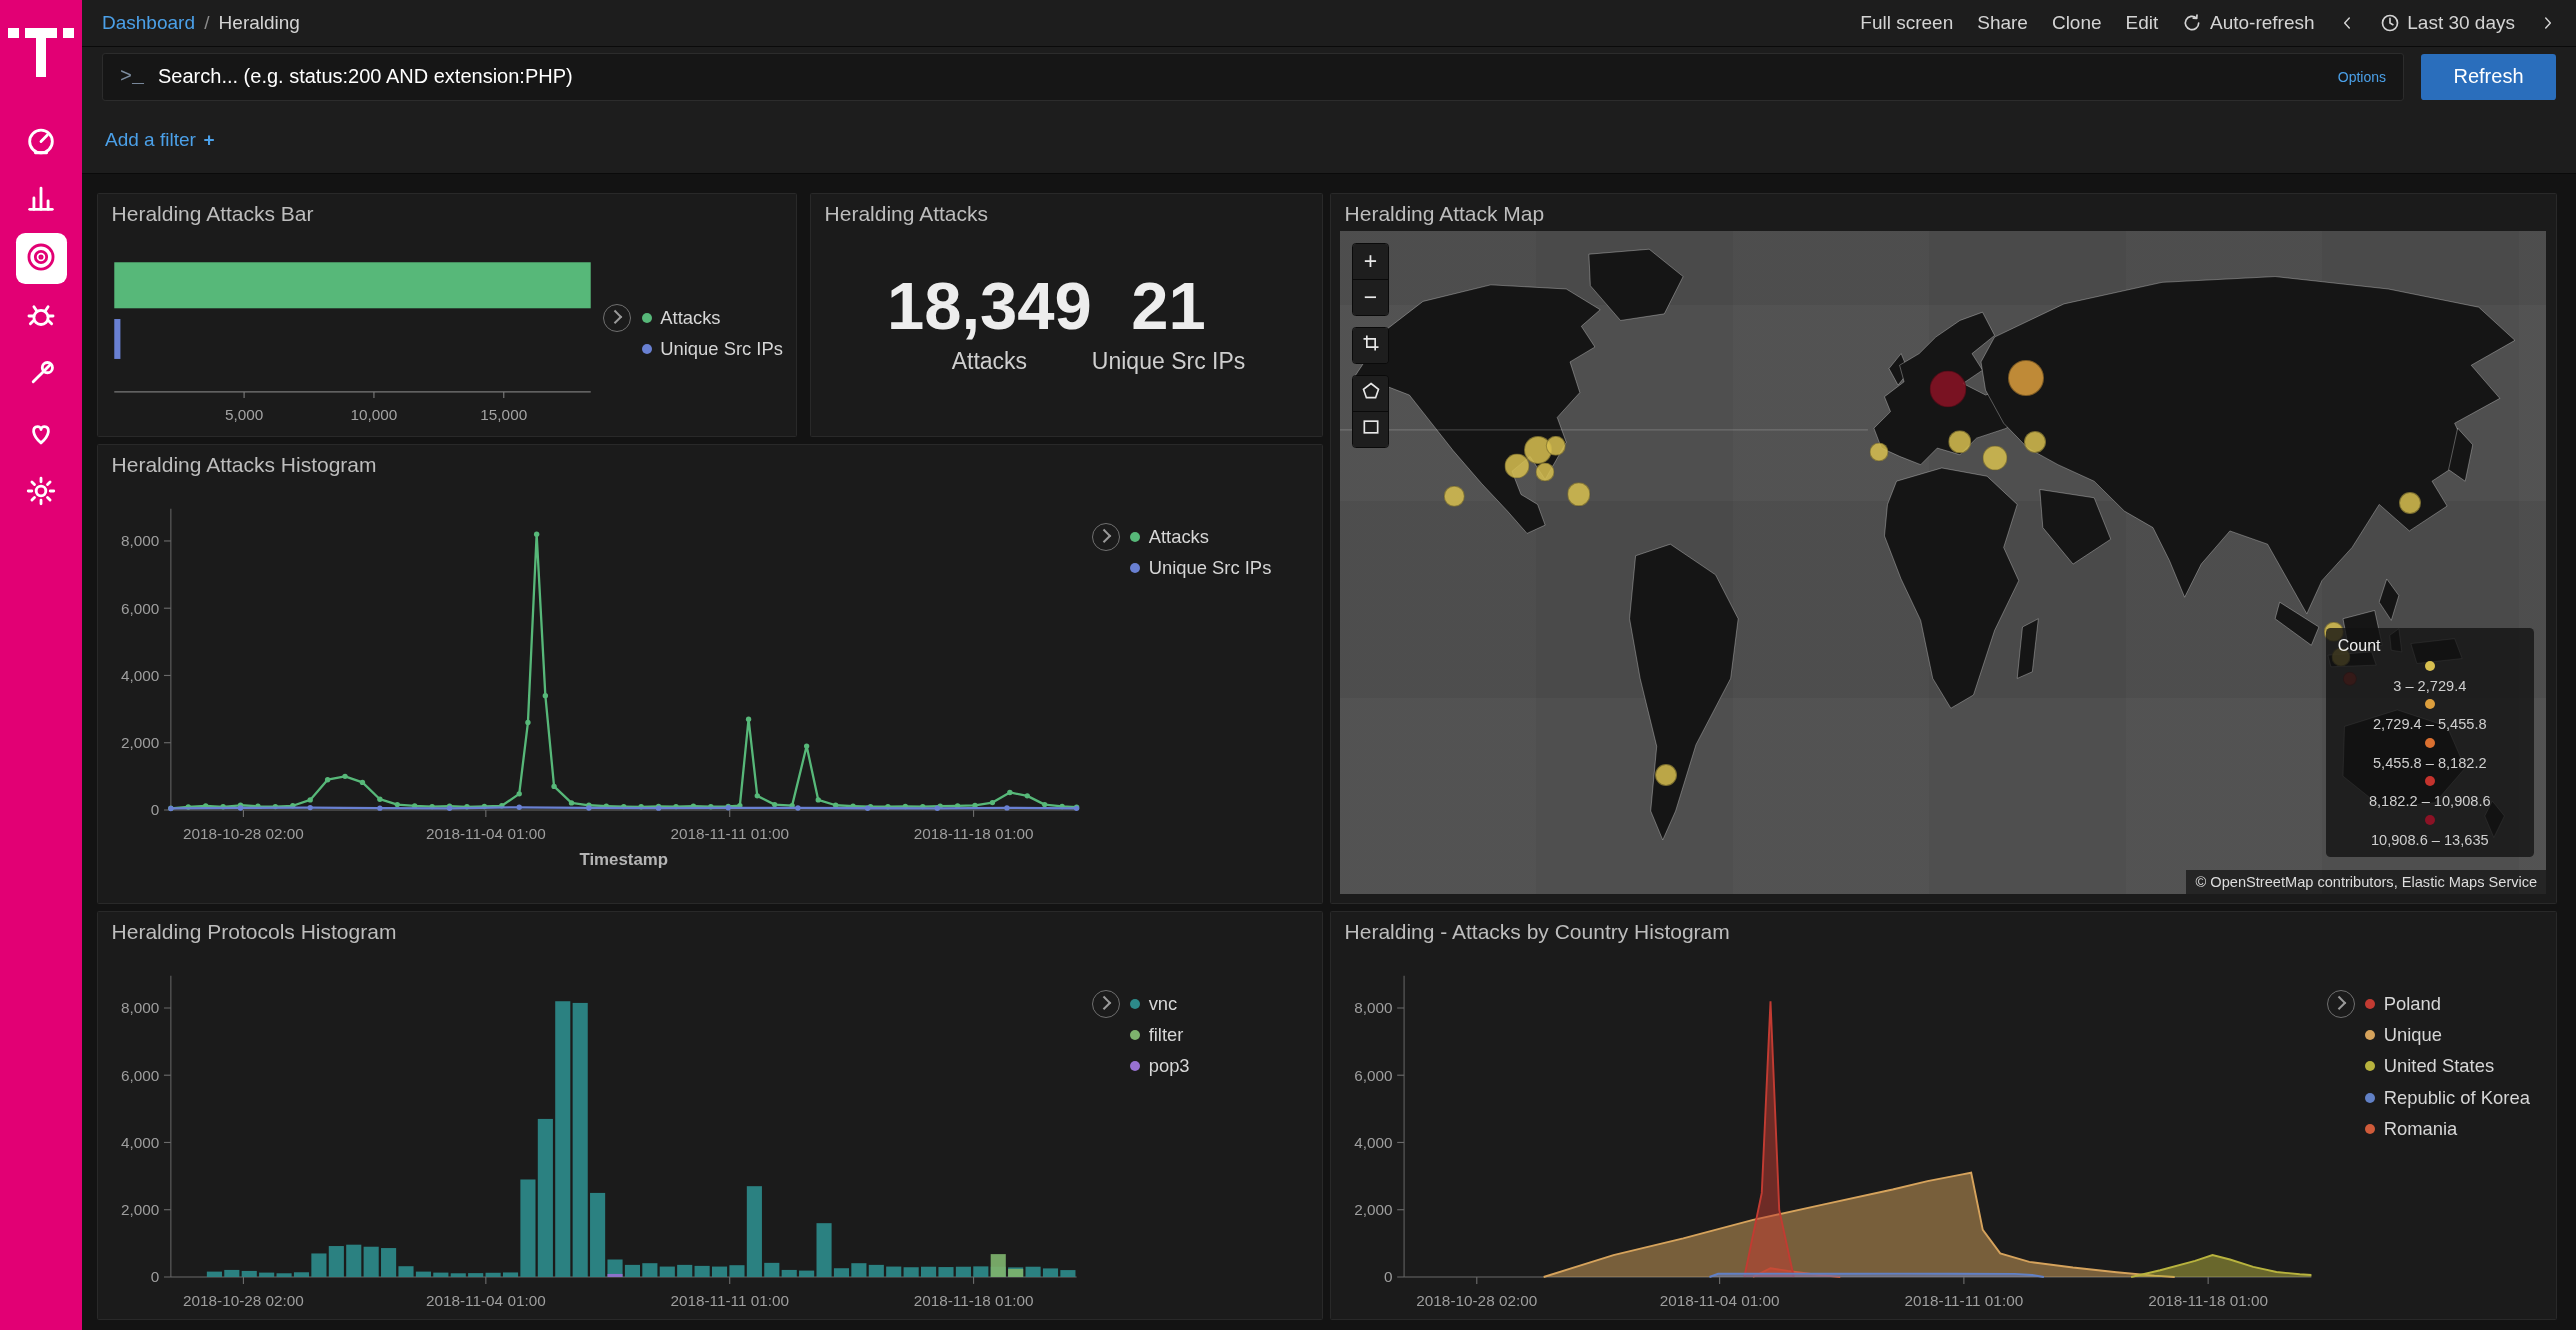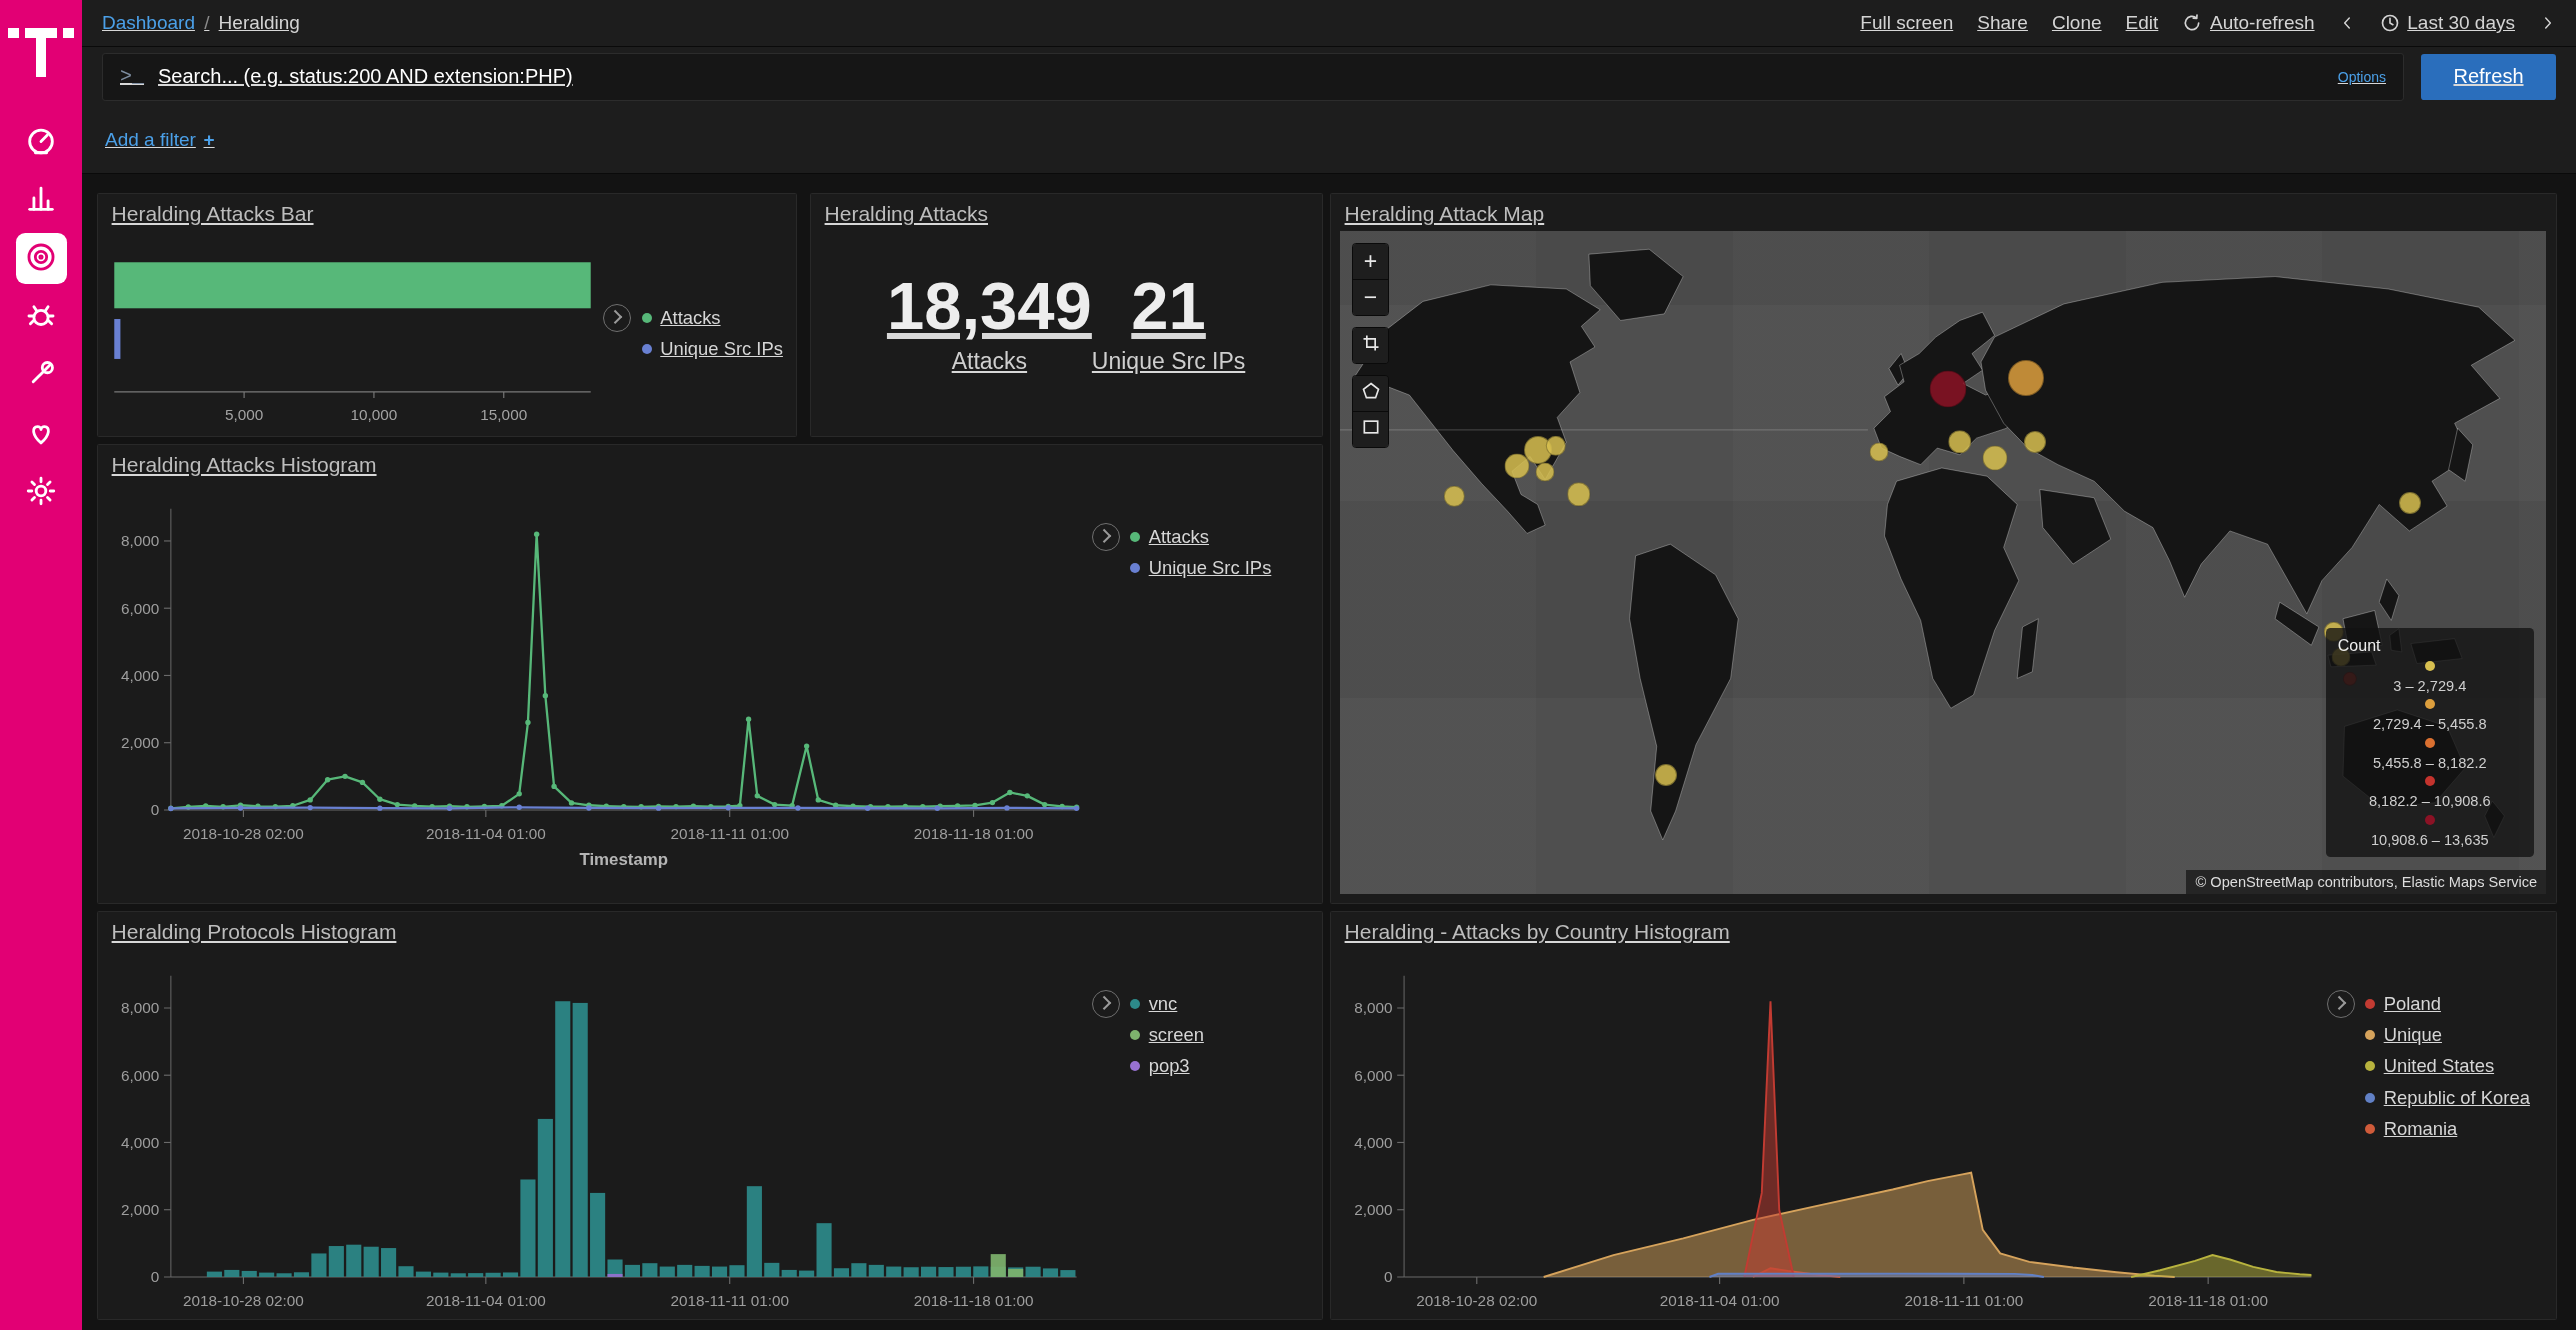--- a/index.html
+++ b/index.html
@@ -1,17 +1,17 @@
 <!DOCTYPE html>
 <html style="font-size:12.3px"><head>
 <meta charset="utf-8">
 <style>
   html,body{margin:0;padding:0;background:#0e0e0e;}
   .app{position:relative;width:2576px;height:1331px;background:#131313;overflow:hidden;
-       font-family:"Liberation Sans","DejaVu Sans",sans-serif;color:#d8d8d8;display:flex;text-decoration:underline;}
+       font-family:"Liberation Sans","DejaVu Sans",sans-serif;color:#d8d8d8;display:flex;}
   
   .sidebar{width:82px;flex:none;background:#e20074;display:flex;flex-direction:column;align-items:center;}
   .logo{margin:17px 0 26px;width:69px;height:69px;position:relative;}
   .logo .sq{position:absolute;background:#fff;width:10.7px;height:10.7px;top:10.7px;}
   .logo .sq.l{left:1.5px}.logo .sq.r{right:1.5px}
   .logo .bar{position:absolute;background:#fff;left:18.4px;right:18.4px;top:10.7px;height:10.7px;}
   .logo .stem{position:absolute;background:#fff;left:29px;width:10.7px;top:10.7px;height:49px;}
   .nav-item{width:51px;height:51px;border-radius:9.2px;display:flex;align-items:center;justify-content:center;margin:3.8px 0;color:#fff;}
   .nav-item svg{stroke:#fff;fill:none;stroke-width:2;stroke-linecap:round;stroke-linejoin:round;}
   .nav-item.active{background:#fff;}
@@ -578,21 +578,21 @@
               </svg></div>
           <div class="legend">
               <div class="legend-toggle"></div>
               <ul>
                 <li>
                   <span class="ldot" style="background: rgb(45, 138, 138);"></span>
                   <span>vnc</span>
                 </li>
                 <li>
                   <span class="ldot" style="background: rgb(126, 178, 109);"></span>
-                  <span>screen</span>
+                  <span>filter</span>
                 </li>
                 <li>
                   <span class="ldot" style="background: rgb(151, 113, 208);"></span>
                   <span>pop3</span>
                 </li>
               </ul>
             </div>
         </div>
       </div>
 

